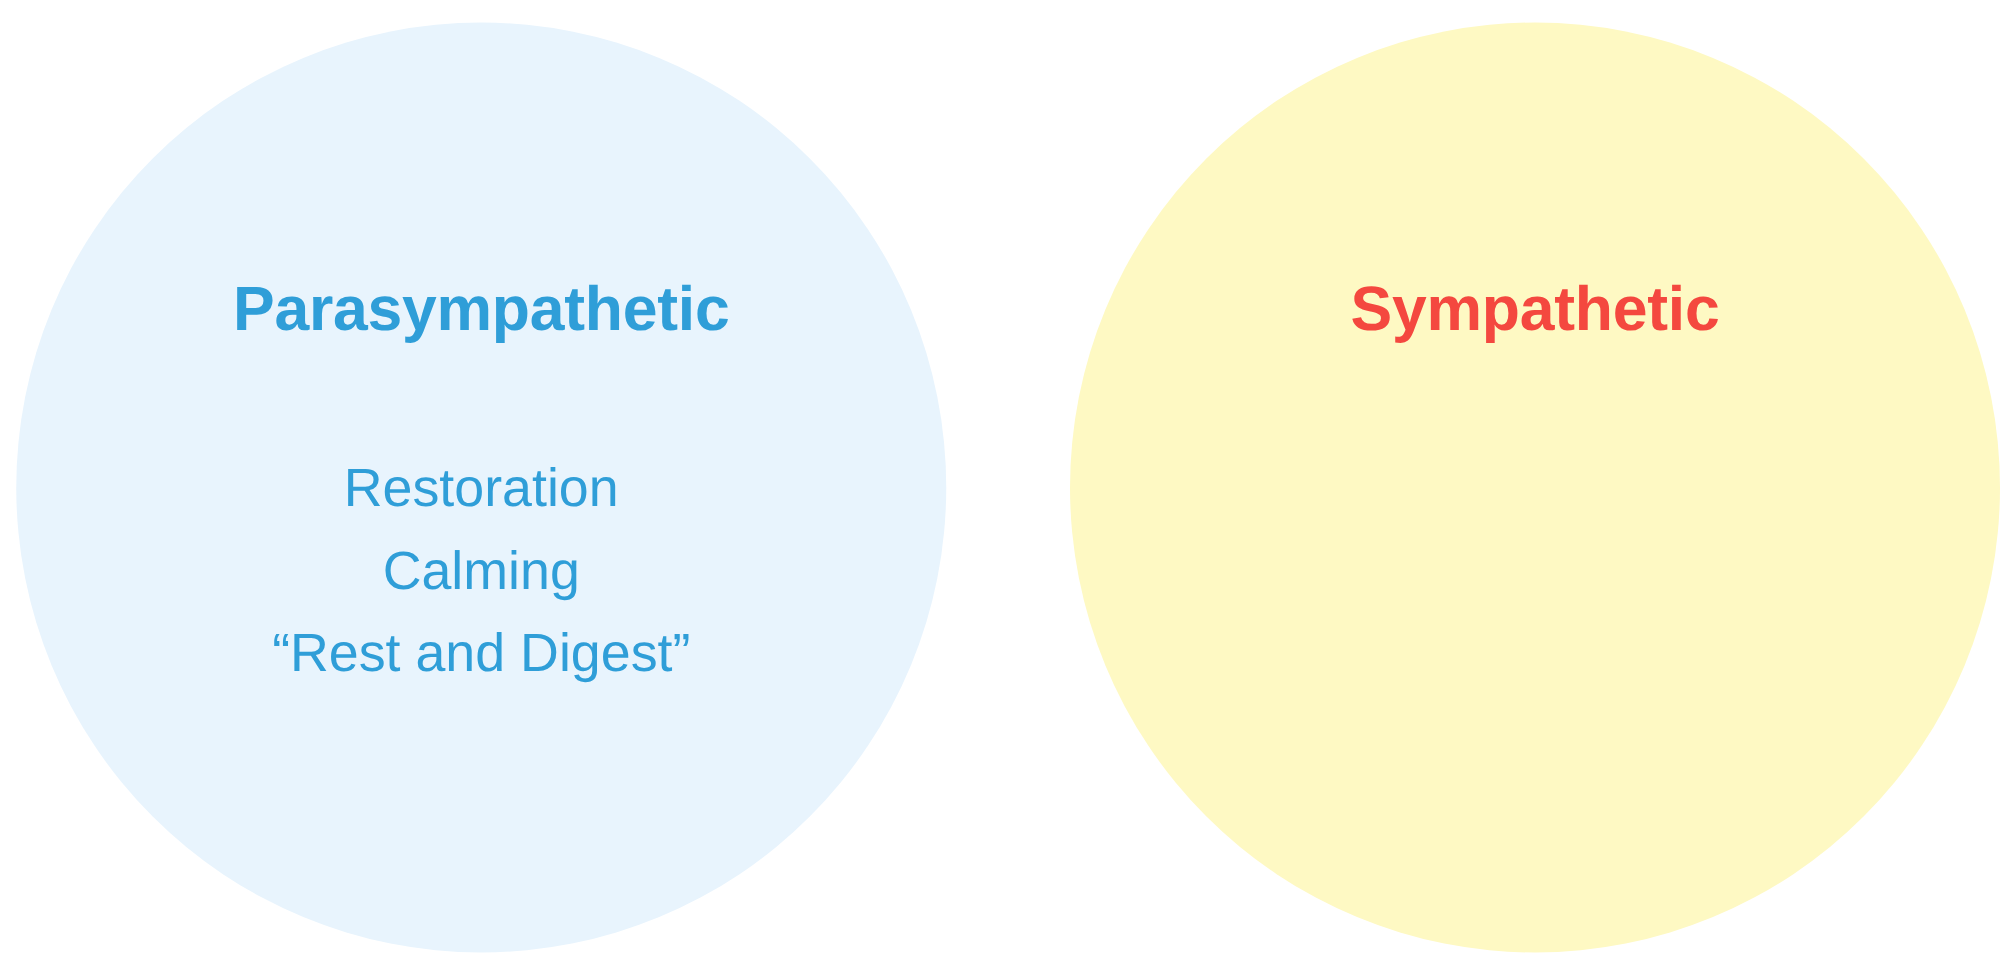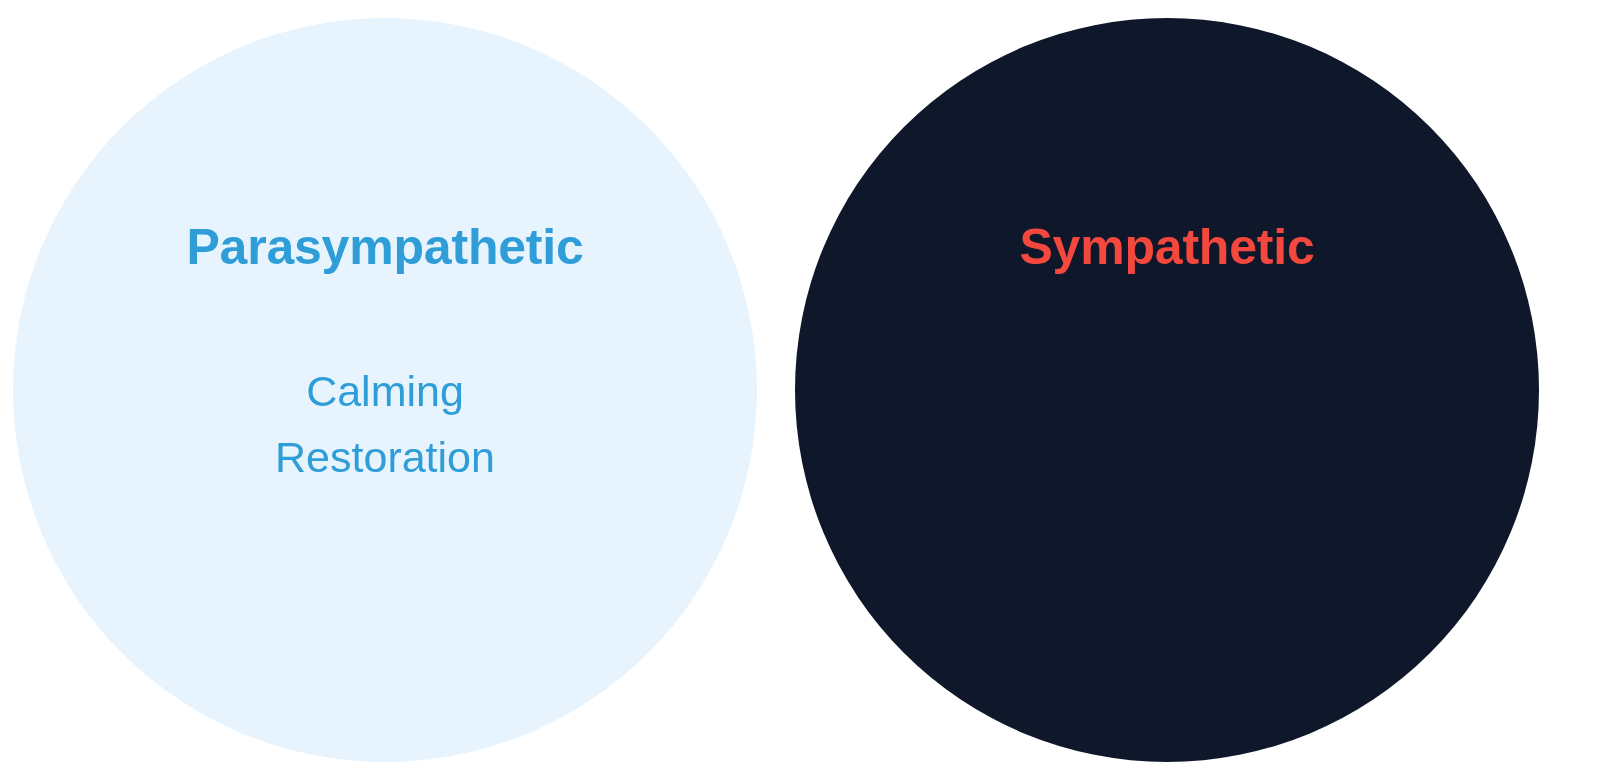--- a/index.html
+++ b/index.html
@@ -30,23 +30,23 @@
     justify-content: flex-start;
     box-sizing: border-box;
     text-align: center;
   }
   .circle-parasympathetic {
     left: 13px;
     top: 18px;
     background: #e8f4fd;
   }
   .circle-sympathetic {
-    left: 795px;
+    left: 856px;
     top: 18px;
-    background: #0f172a;
+    background: #fef9c3;
   }
   .circle-title {
     font-size: 50px;
     font-weight: bold;
     line-height: 1;
     letter-spacing: -0.2px;
     margin-top: 204px;
     white-space: nowrap;
   }
   .circle-lines {
@@ -67,22 +67,23 @@
   }
 </style>
 </head>
 <body>
 
 <div class="canvas">
 
   <div class="circle circle-parasympathetic">
     <div class="circle-title text-blue">Parasympathetic</div>
     <div class="circle-lines text-blue">
+      <span class="circle-line">Restoration</span>
       <span class="circle-line">Calming</span>
-      <span class="circle-line">Restoration</span>
+      <span class="circle-line">“Rest and Digest”</span>
     </div>
   </div>
 
   <div class="circle circle-sympathetic">
     <div class="circle-title text-red">Sympathetic</div>
   </div>
 
 </div>
 
 </body></html>

